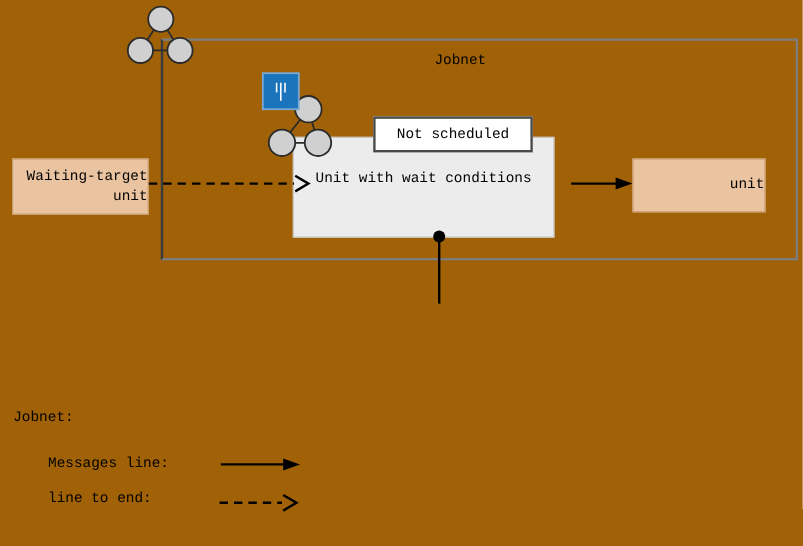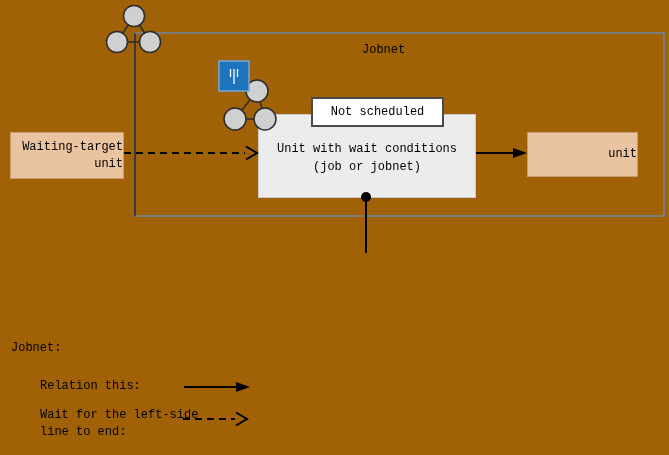--- a/index.html
+++ b/index.html
@@ -28,21 +28,21 @@
     border-left-color: #3a3a3a;
     background: transparent;
   }
   .jobnet-label {
     left: 362px;
     top: 43px;
     white-space: nowrap;
   }
 
   .unit-box {
-    left: 258px;
+    left: 244px;
     top: 114px;
     width: 216px;
     height: 82px;
     background: #ececec;
     border: 1px solid #c9c9c9;
     text-align: center;
   }
   .unit-box .inner {
     margin-top: 25px;
     line-height: 18px;
@@ -108,40 +108,38 @@
 <body>
 
 <div class="canvas">
 
   <div class="abs jobnet-box"></div>
   <div class="abs jobnet-label">Jobnet</div>
 
   <div class="abs unit-box">
     <div class="inner">
       <div>Unit with wait conditions</div>
-      <div>(job or jobnet)</div>
     </div>
   </div>
 
   <div class="abs not-scheduled">Not scheduled</div>
 
   <div class="abs tan-box waiting-box">
     <div>Waiting-target</div>
     <div>unit</div>
   </div>
 
   <div class="abs tan-box succeeding-box">
     <div>unit</div>
   </div>
 
 
   <div class="abs legend-title">Jobnet:</div>
-  <div class="abs legend-label-relation">Relation this:</div>
+  <div class="abs legend-label-relation">Messages line:</div>
   <div class="abs legend-label-wait">
-    <div>Wait for the left-side</div>
     <div>line to end:</div>
   </div>
 
   <svg class="overlay" width="669" height="455" viewBox="0 0 669 455">
 
     <g>
       <line x1="134" y1="16" x2="117" y2="42" stroke="#2b2b2b" stroke-width="1.5"></line>
       <line x1="134" y1="16" x2="150" y2="42" stroke="#2b2b2b" stroke-width="1.5"></line>
       <line x1="117" y1="42" x2="150" y2="42" stroke="#2b2b2b" stroke-width="1.5"></line>
       <circle cx="134" cy="16" r="10.5" fill="#d0d0d0" stroke="#2b2b2b" stroke-width="1.5"></circle>

